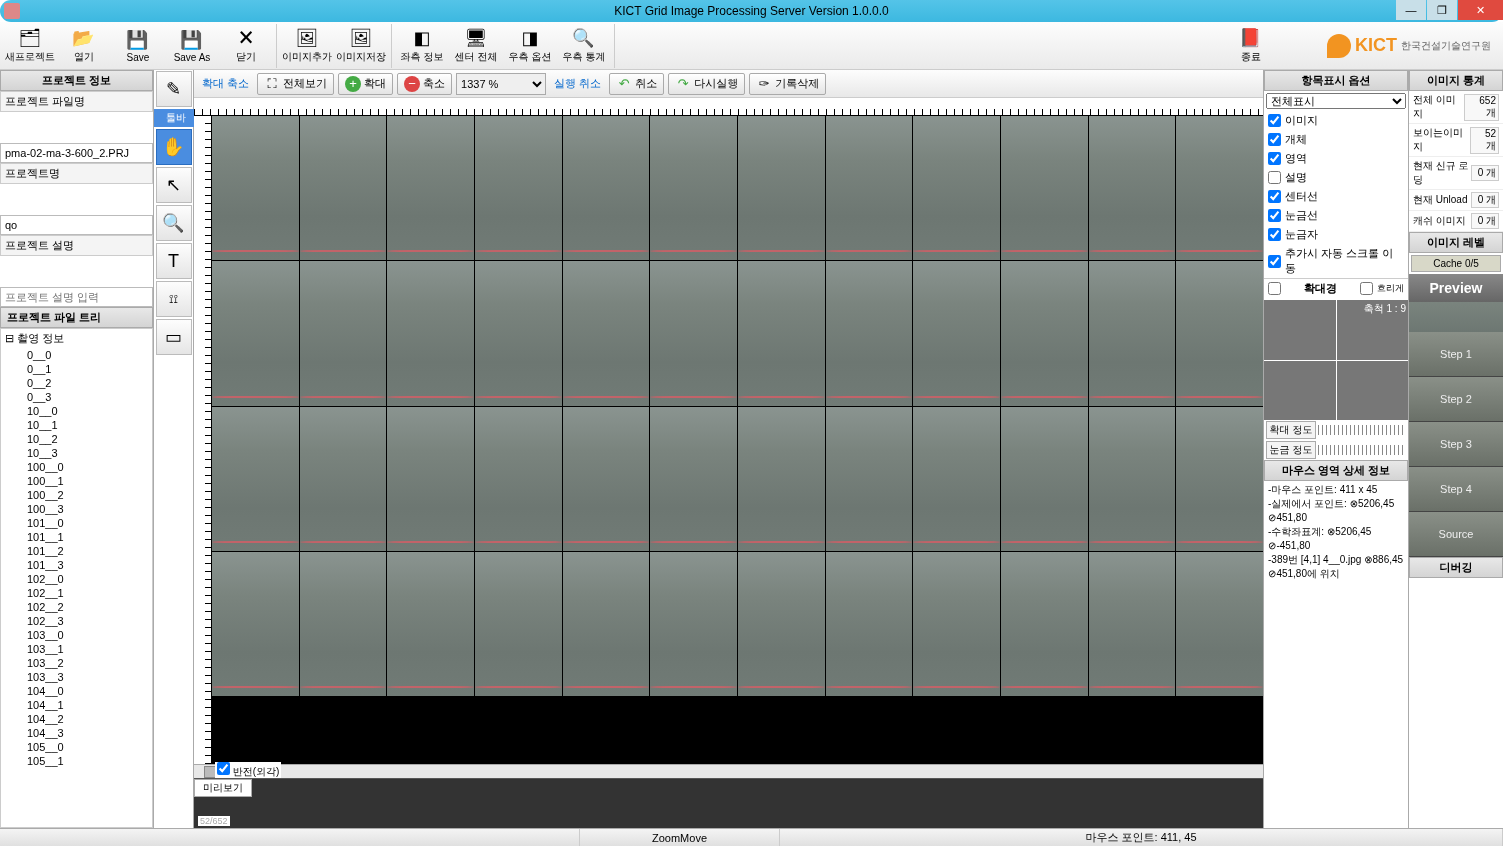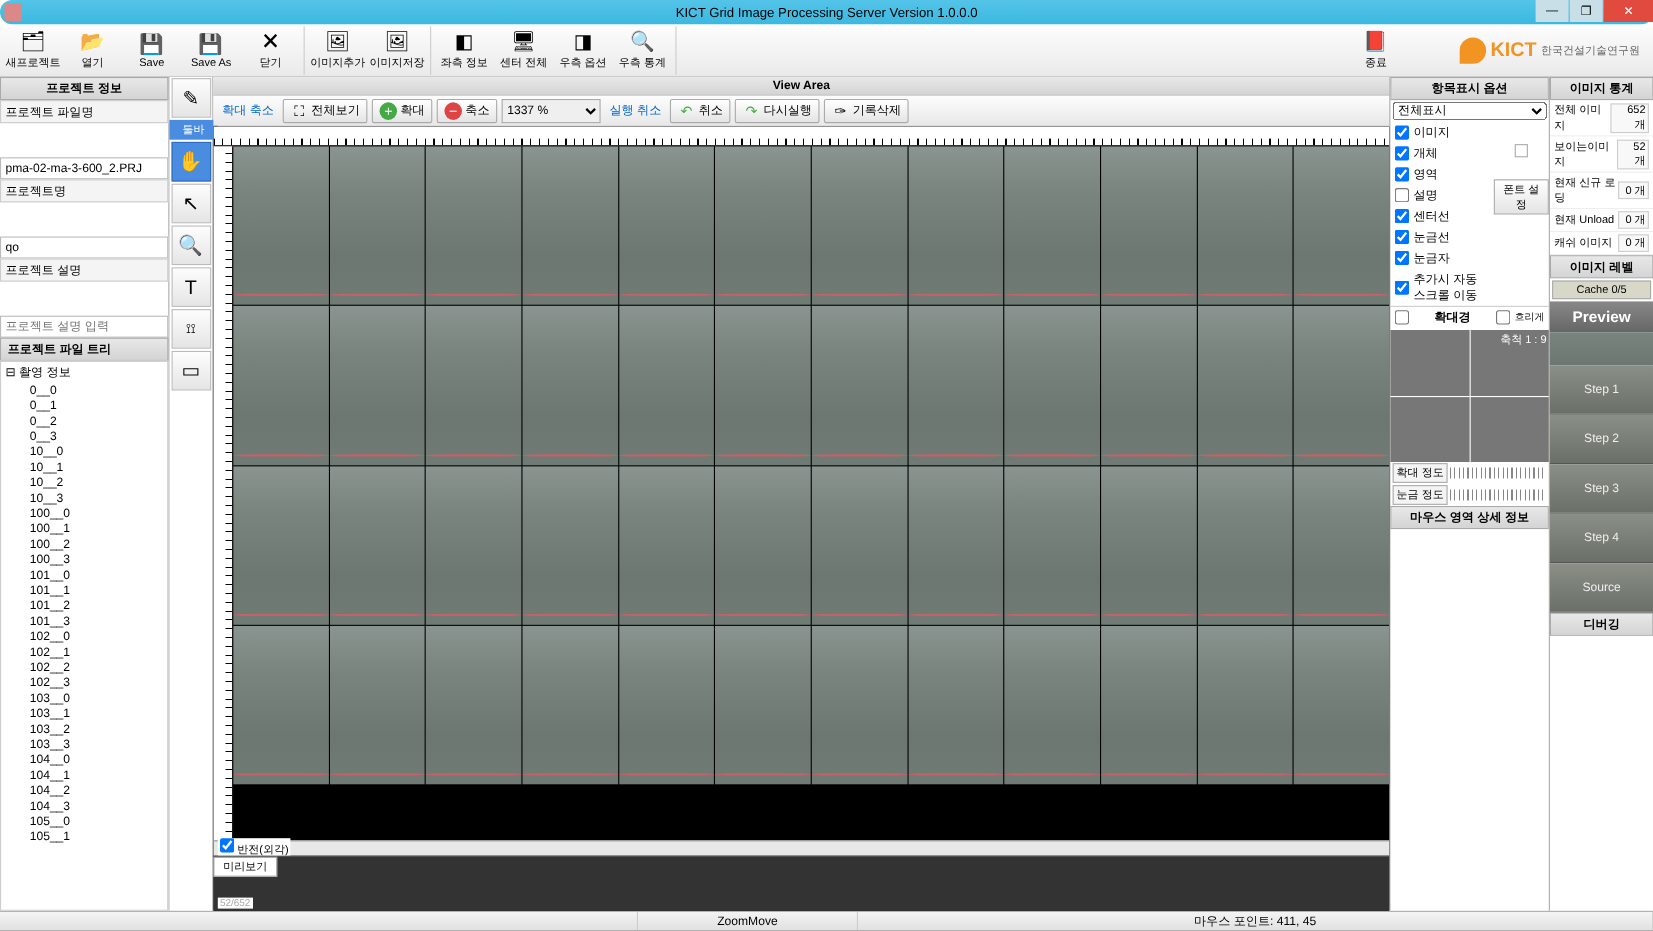--- a/index.html
+++ b/index.html
@@ -64,21 +64,21 @@
 .ruler-v { width: 18px; background: #fff; border-right: 1px solid #000; position: relative; }
 .ruler-v::after { content: ""; position: absolute; top:0; bottom:0; right:0; width:6px; background: repeating-linear-gradient(0deg, #000 0 1px, transparent 1px 8px); }
 .canvas { flex: 1; position: relative; background: #000; overflow: hidden; }
 .imgrid { display: grid; grid-template-columns: repeat(12, 1fr); grid-template-rows: repeat(4, 1fr); gap: 1px; position: absolute; left:0; top:0; right:0; height: 580px; }
 .tile { background: linear-gradient(180deg, #8a9490 0%, #7a847e 30%, #6d7772 70%, #717b76 100%); position: relative; }
 .tile::after { content:""; position:absolute; left:0; right:0; bottom:8px; height:2px; background: rgba(230,90,100,0.7); border-radius: 50%/100%; }
 .scroll-h { height: 14px; background: #e8e8e8; border-top: 1px solid #aaa; position: relative; }
 .scroll-h .thumb { position:absolute; left:10px; top:1px; width:30px; height:12px; background:#bbb; border:1px solid #888; }
 .thumbbar { height: 50px; background: #333; position: relative; border-top: 1px solid #555; }
 .thumbbar-hdr { position: absolute; left: 0; top: 0; background: #fff; padding: 1px 8px; font-size: 10px; border: 1px solid #aaa; }
-.thumbbar-chk { position: absolute; left: 4px; top: -16px; font-size: 10px; background:#fff; padding:0 2px; }
+.thumbbar-chk { position: absolute; left: 21px; top: -16px; font-size: 10px; background:#fff; padding:0 2px; }
 .thumbbar-cnt { position: absolute; left: 4px; bottom: 2px; font-size: 9px; color: #aaa; background:#fff; padding:0 2px; }
 
 
 .chkrow { display: flex; align-items: center; padding: 2px 4px; font-size: 11px; gap: 4px; }
 .chkrow input { margin: 0; }
 .smallbtn { border: 1px solid #aaa; background: linear-gradient(#fff,#e4e4e4); padding: 1px 4px; font-size: 10px; cursor: pointer; }
 .mag { width: 100%; height: 120px; background: #777; position: relative; margin-top: 2px; }
 .mag .cross-h { position:absolute; left:0; right:0; top:50%; height:1px; background:#fff; }
 .mag .cross-v { position:absolute; top:0; bottom:0; left:50%; width:1px; background:#fff; }
 .mag-lbl { position:absolute; right:2px; top:2px; color:#fff; font-size:10px; }
@@ -234,21 +234,20 @@
     <div class="vtool">↖</div>
     <div class="vtool">🔍</div>
     <div class="vtool">T</div>
     <div class="vtool">
         <span style="font-size:12px;">⟟⟟</span>
       </div>
     <div class="vtool">▭</div>
   </div>
 
   <div class="col-center">
-    <div class="center-hdr">View Area</div>
     <div class="zoombar">
       <span class="link-lbl">확대 축소</span>
       <div class="zbtn">
           <span class="zi">⛶</span>
           <span>전체보기</span>
         </div>
       <div class="zbtn">
           <span class="zi" style="background:#4a4;border-radius:50%;color:#fff;">+</span>
           <span>확대</span>
         </div>
@@ -337,21 +336,21 @@
       <div class="thumbbar">
         <div class="thumbbar-hdr">미리보기</div>
         <div class="thumbbar-cnt">52/652</div>
       </div>
     </div>
   </div>
 
   <div class="col-right1">
     <div class="panel-hdr">항목표시 옵션</div>
     <select style="margin:2px;"><option>전체표시</option></select>
-    <div style="display:flex;">
+    <div style="display:flex;flex-direction:column;">
       <div style="flex:1;">
         <label class="chkrow">
             <input type="checkbox" checked="" style="">
             <span>이미지</span>
           </label>
         <label class="chkrow">
             <input type="checkbox" checked="" style="">
             <span>개체</span>
           </label>
         <label class="chkrow">
@@ -371,24 +370,20 @@
             <span>눈금선</span>
           </label>
         <label class="chkrow">
             <input type="checkbox" checked="" style="">
             <span>눈금자</span>
           </label>
         <label class="chkrow">
             <input type="checkbox" checked="" style="">
             <span>추가시 자동 스크롤 이동</span>
           </label>
-      </div>
-      <div style="width:50px;display:flex;flex-direction:column;align-items:center;justify-content:flex-start;padding-top:20px;">
-        <div style="width:12px;height:12px;border:1px solid #aaa;"></div>
-        <button class="smallbtn" style="margin-top:20px;">폰트 설정</button>
       </div>
     </div>
     <div style="display:flex;justify-content:space-between;align-items:center;padding:2px 4px;border-top:1px solid #ccc;">
       <label class="chkrow" style="padding:0">
           <input type="checkbox" style="">
         </label>
       <span style="font-weight:bold;font-size:11px;">확대경</span>
       <label class="chkrow" style="padding:0">
           <input type="checkbox" style="">
           <span style="font-size:9px;">흐리게</span>
@@ -401,20 +396,26 @@
     </div>
     <div class="slider-row">
         <div class="sl-lbl">확대 정도</div>
         <div class="sl"></div>
       </div>
     <div class="slider-row">
         <div class="sl-lbl">눈금 정도</div>
         <div class="sl"></div>
       </div>
     <div class="panel-hdr">마우스 영역 상세 정보</div>
+    <div class="info-text">
+      <div>-마우스 포인트: 411 x 45</div>
+      <div>-실제에서 포인트: ⊗5206,45 ⊘451,80</div>
+      <div>-수학좌표계: ⊗5206,45 ⊘-451,80</div>
+      <div>-389번 [4,1] 4__0.jpg ⊗886,45 ⊘451,80에 위치</div>
+    </div>
   </div>
 
   <div class="col-right2">
     <div class="panel-hdr">이미지 통계</div>
     <div class="statrow">
         <span>전체 이미지</span>
         <span class="v">652 개</span>
       </div>
     <div class="statrow">
         <span>보이는이미지</span>

